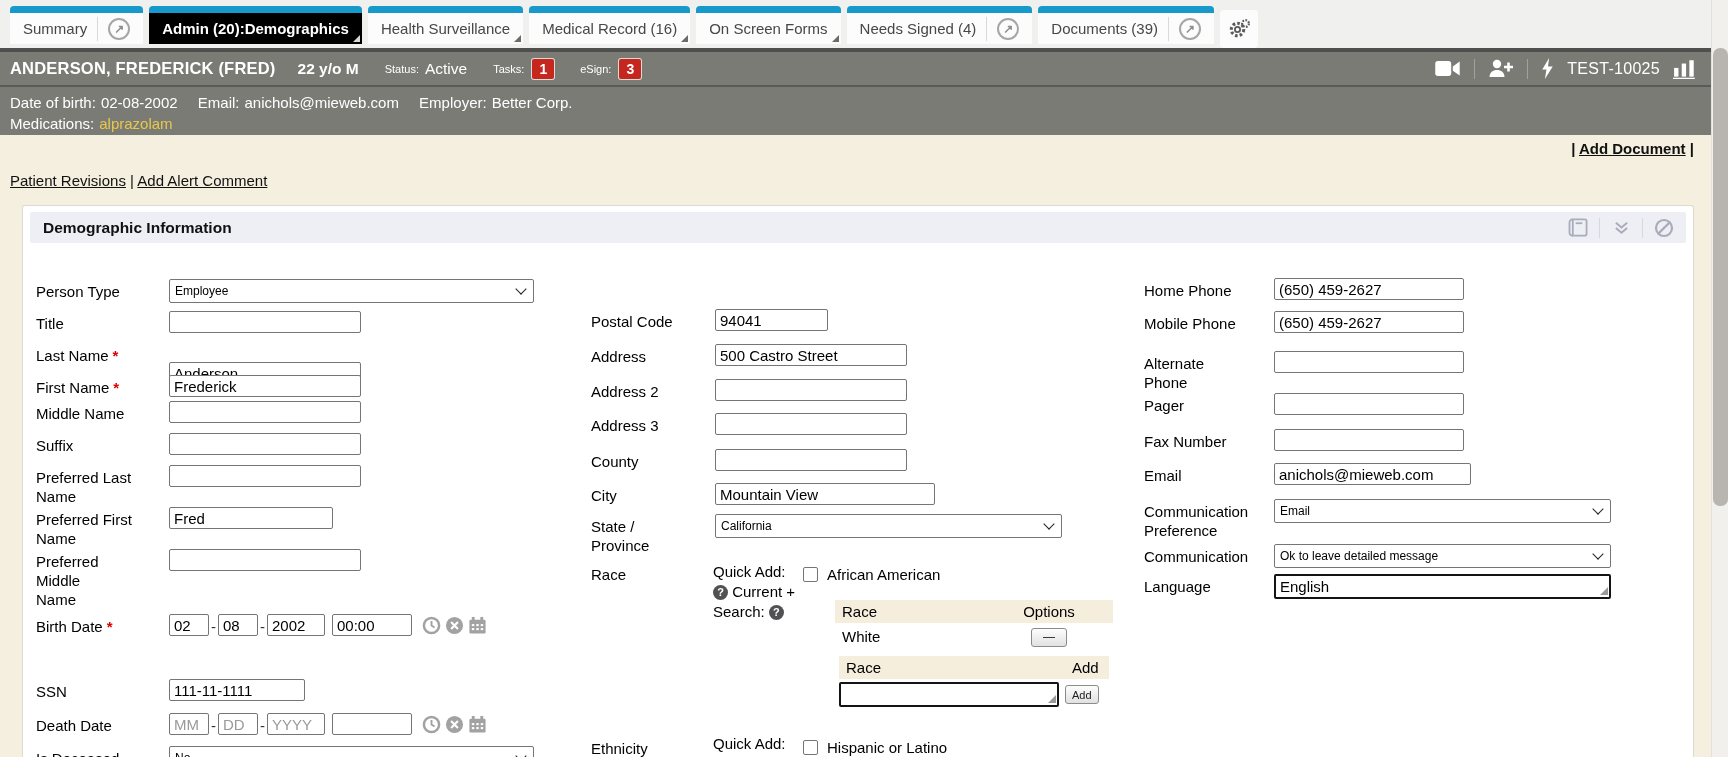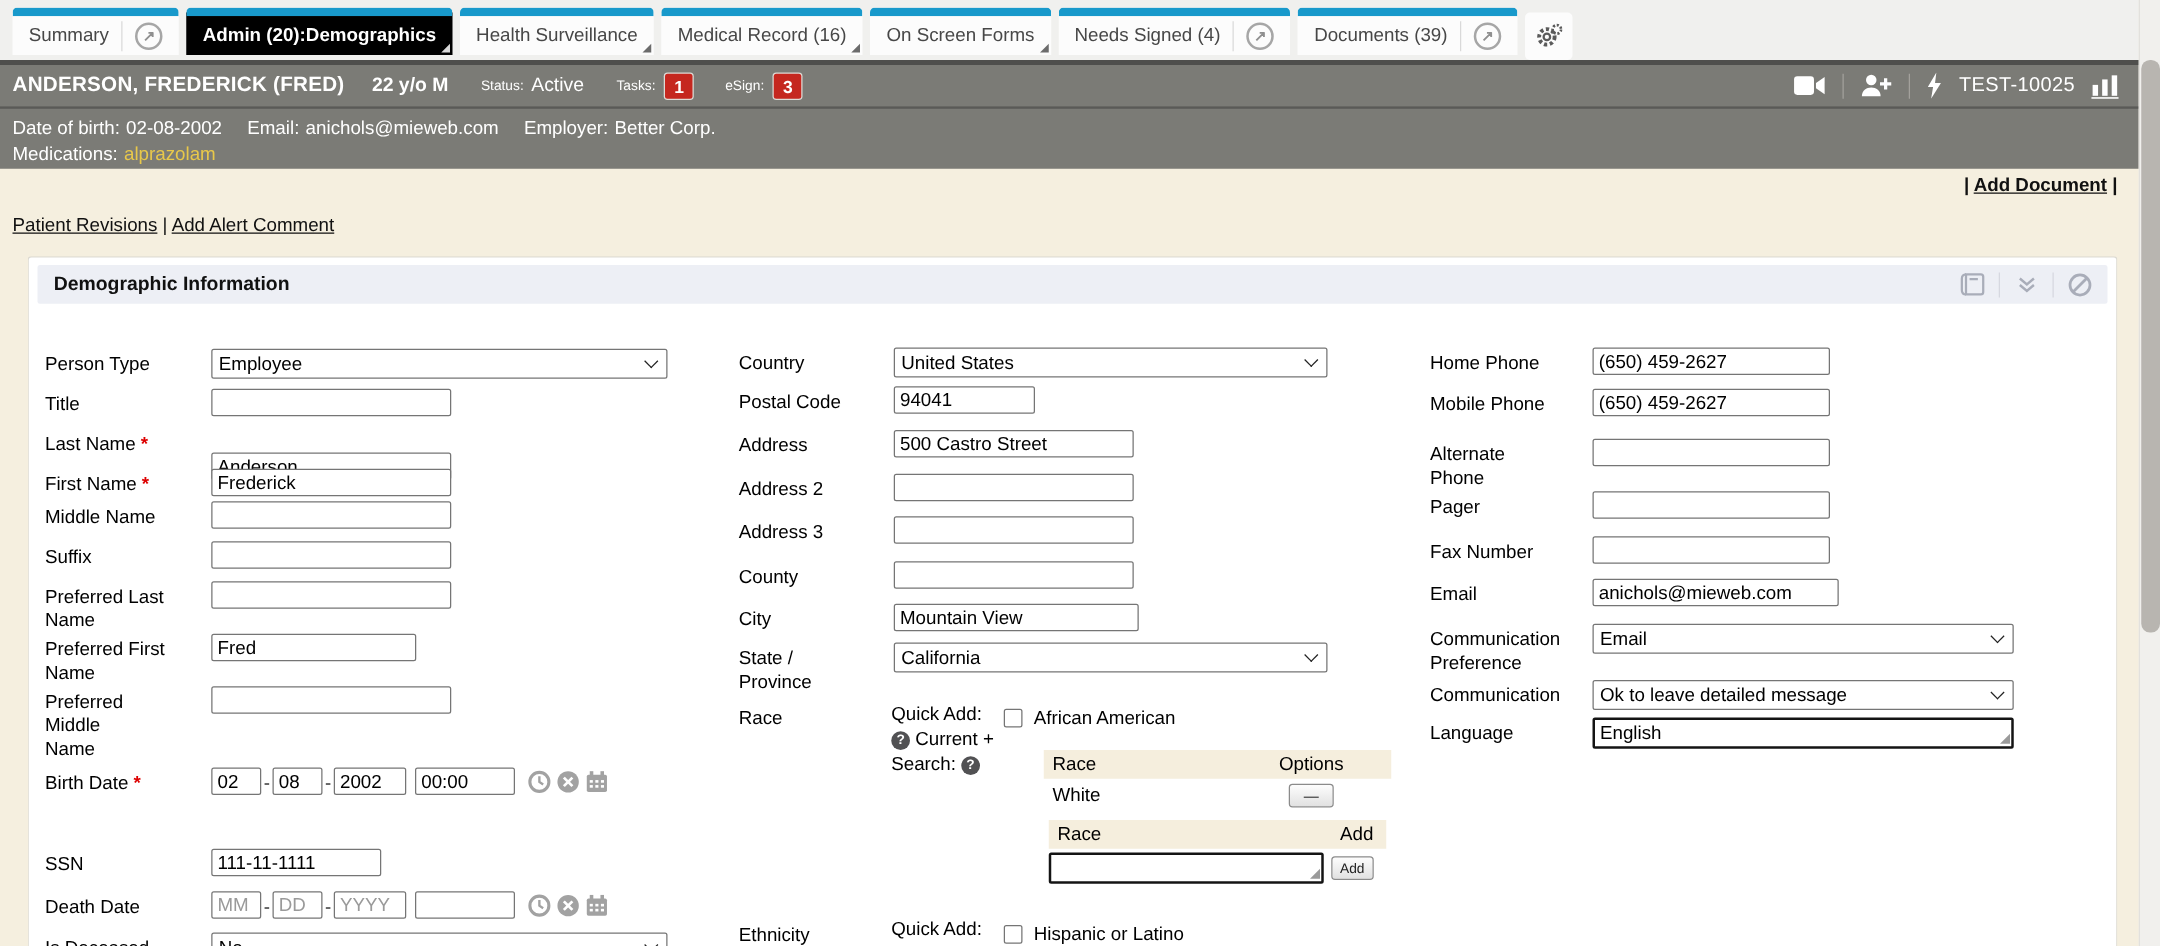--- a/index.html
+++ b/index.html
@@ -61,21 +61,21 @@
   .fr { position:absolute; display:flex; align-items:flex-start; font-size:15px; color:#000; }
   .lblL { width:133px; padding-top:3px; flex:none; line-height:19px; }
   .lblM { width:124px; padding-top:3px; flex:none; line-height:19px; }
   .lblR { width:130px; padding-top:3px; flex:none; line-height:19px; }
   .req { color:#dd0000; font-weight:700; margin-left:4px; }
   .ti { height:22px; border:1px solid #757575; border-radius:2px; padding:1px 4px;
     font:15px "Liberation Sans", sans-serif; color:#000; background:#fff; }
   .ti::placeholder { color:#9a9a9a; }
   .ti.focus { border:2px solid #141414; height:25px; }
   .sel { height:24px; border:1px solid #757575; border-radius:2px; background:#fff;
-    display:flex; align-items:center; padding:0 8px 0 5px; font-size:15px; }
+    display:flex; align-items:center; padding:0 8px 0 5px; font-size:12px; }
   .sel .val { flex:1; white-space:nowrap; overflow:hidden; }
   .chev { width:8px; height:8px; border-right:1.8px solid #222; border-bottom:1.8px solid #222;
     transform:rotate(45deg); margin-top:-4px; flex:none; }
   .dash { margin:0 2px; color:#333; padding-top:2px; }
   .dicon { width:19px; height:19px; margin-left:4px; flex:none; }
   .drow { display:flex; align-items:center; }
   .cb { width:15px; height:15px; border:1px solid #757575; border-radius:2px;
     background:#fff; flex:none; display:inline-block; }
   .cbrow { position:absolute; display:flex; align-items:center; gap:9px; font-size:15px; }
   .help { display:inline-flex; width:15px; height:15px; border-radius:50%; background:#515153;
@@ -342,27 +342,20 @@
     </span>
   </div>
   <div class="fr" style="top:540px;left:13px">
     <div class="lblL"><span>Is Deceased</span></div>
     <div class="sel" style="width:365px">
       <span class="val">No</span>
         <span class="chev"></span>
     </div>
   </div>
 
-  <div class="fr" style="top:72px;left:568px">
-    <div class="lblM"><span>Country</span></div>
-    <div class="sel" style="width:347px">
-      <span class="val">United States</span>
-        <span class="chev"></span>
-    </div>
-  </div>
   <div class="fr" style="top:103px;left:568px">
     <div class="lblM"><span>Postal Code</span></div>
     <input class="ti" style="width: 113px;" value="94041">
   </div>
   <div class="fr" style="top:138px;left:568px">
     <div class="lblM"><span>Address</span></div>
     <input class="ti" style="width: 192px;" value="500 Castro Street">
   </div>
   <div class="fr" style="top:173px;left:568px">
     <div class="lblM"><span>Address 2</span></div>
@@ -371,21 +364,21 @@
   <div class="fr" style="top:207px;left:568px">
     <div class="lblM"><span>Address 3</span></div>
     <input class="ti" style="width: 192px;" value="">
   </div>
   <div class="fr" style="top:243px;left:568px">
     <div class="lblM"><span>County</span></div>
     <input class="ti" style="width: 192px;" value="">
   </div>
   <div class="fr" style="top:277px;left:568px">
     <div class="lblM"><span>City</span></div>
-    <input class="ti" style="width: 196px;" value="Mountain View">
+    <input class="ti" style="width: 220px;" value="Mountain View">
   </div>
   <div class="fr" style="top:308px;left:568px">
     <div class="lblM"><span style="display:inline-block;max-width:70px">State / Province</span></div>
     <div class="sel" style="width:347px">
       <span class="val">California</span>
         <span class="chev"></span>
     </div>
   </div>
 
   <div class="fr" style="top:356px;left:568px">

